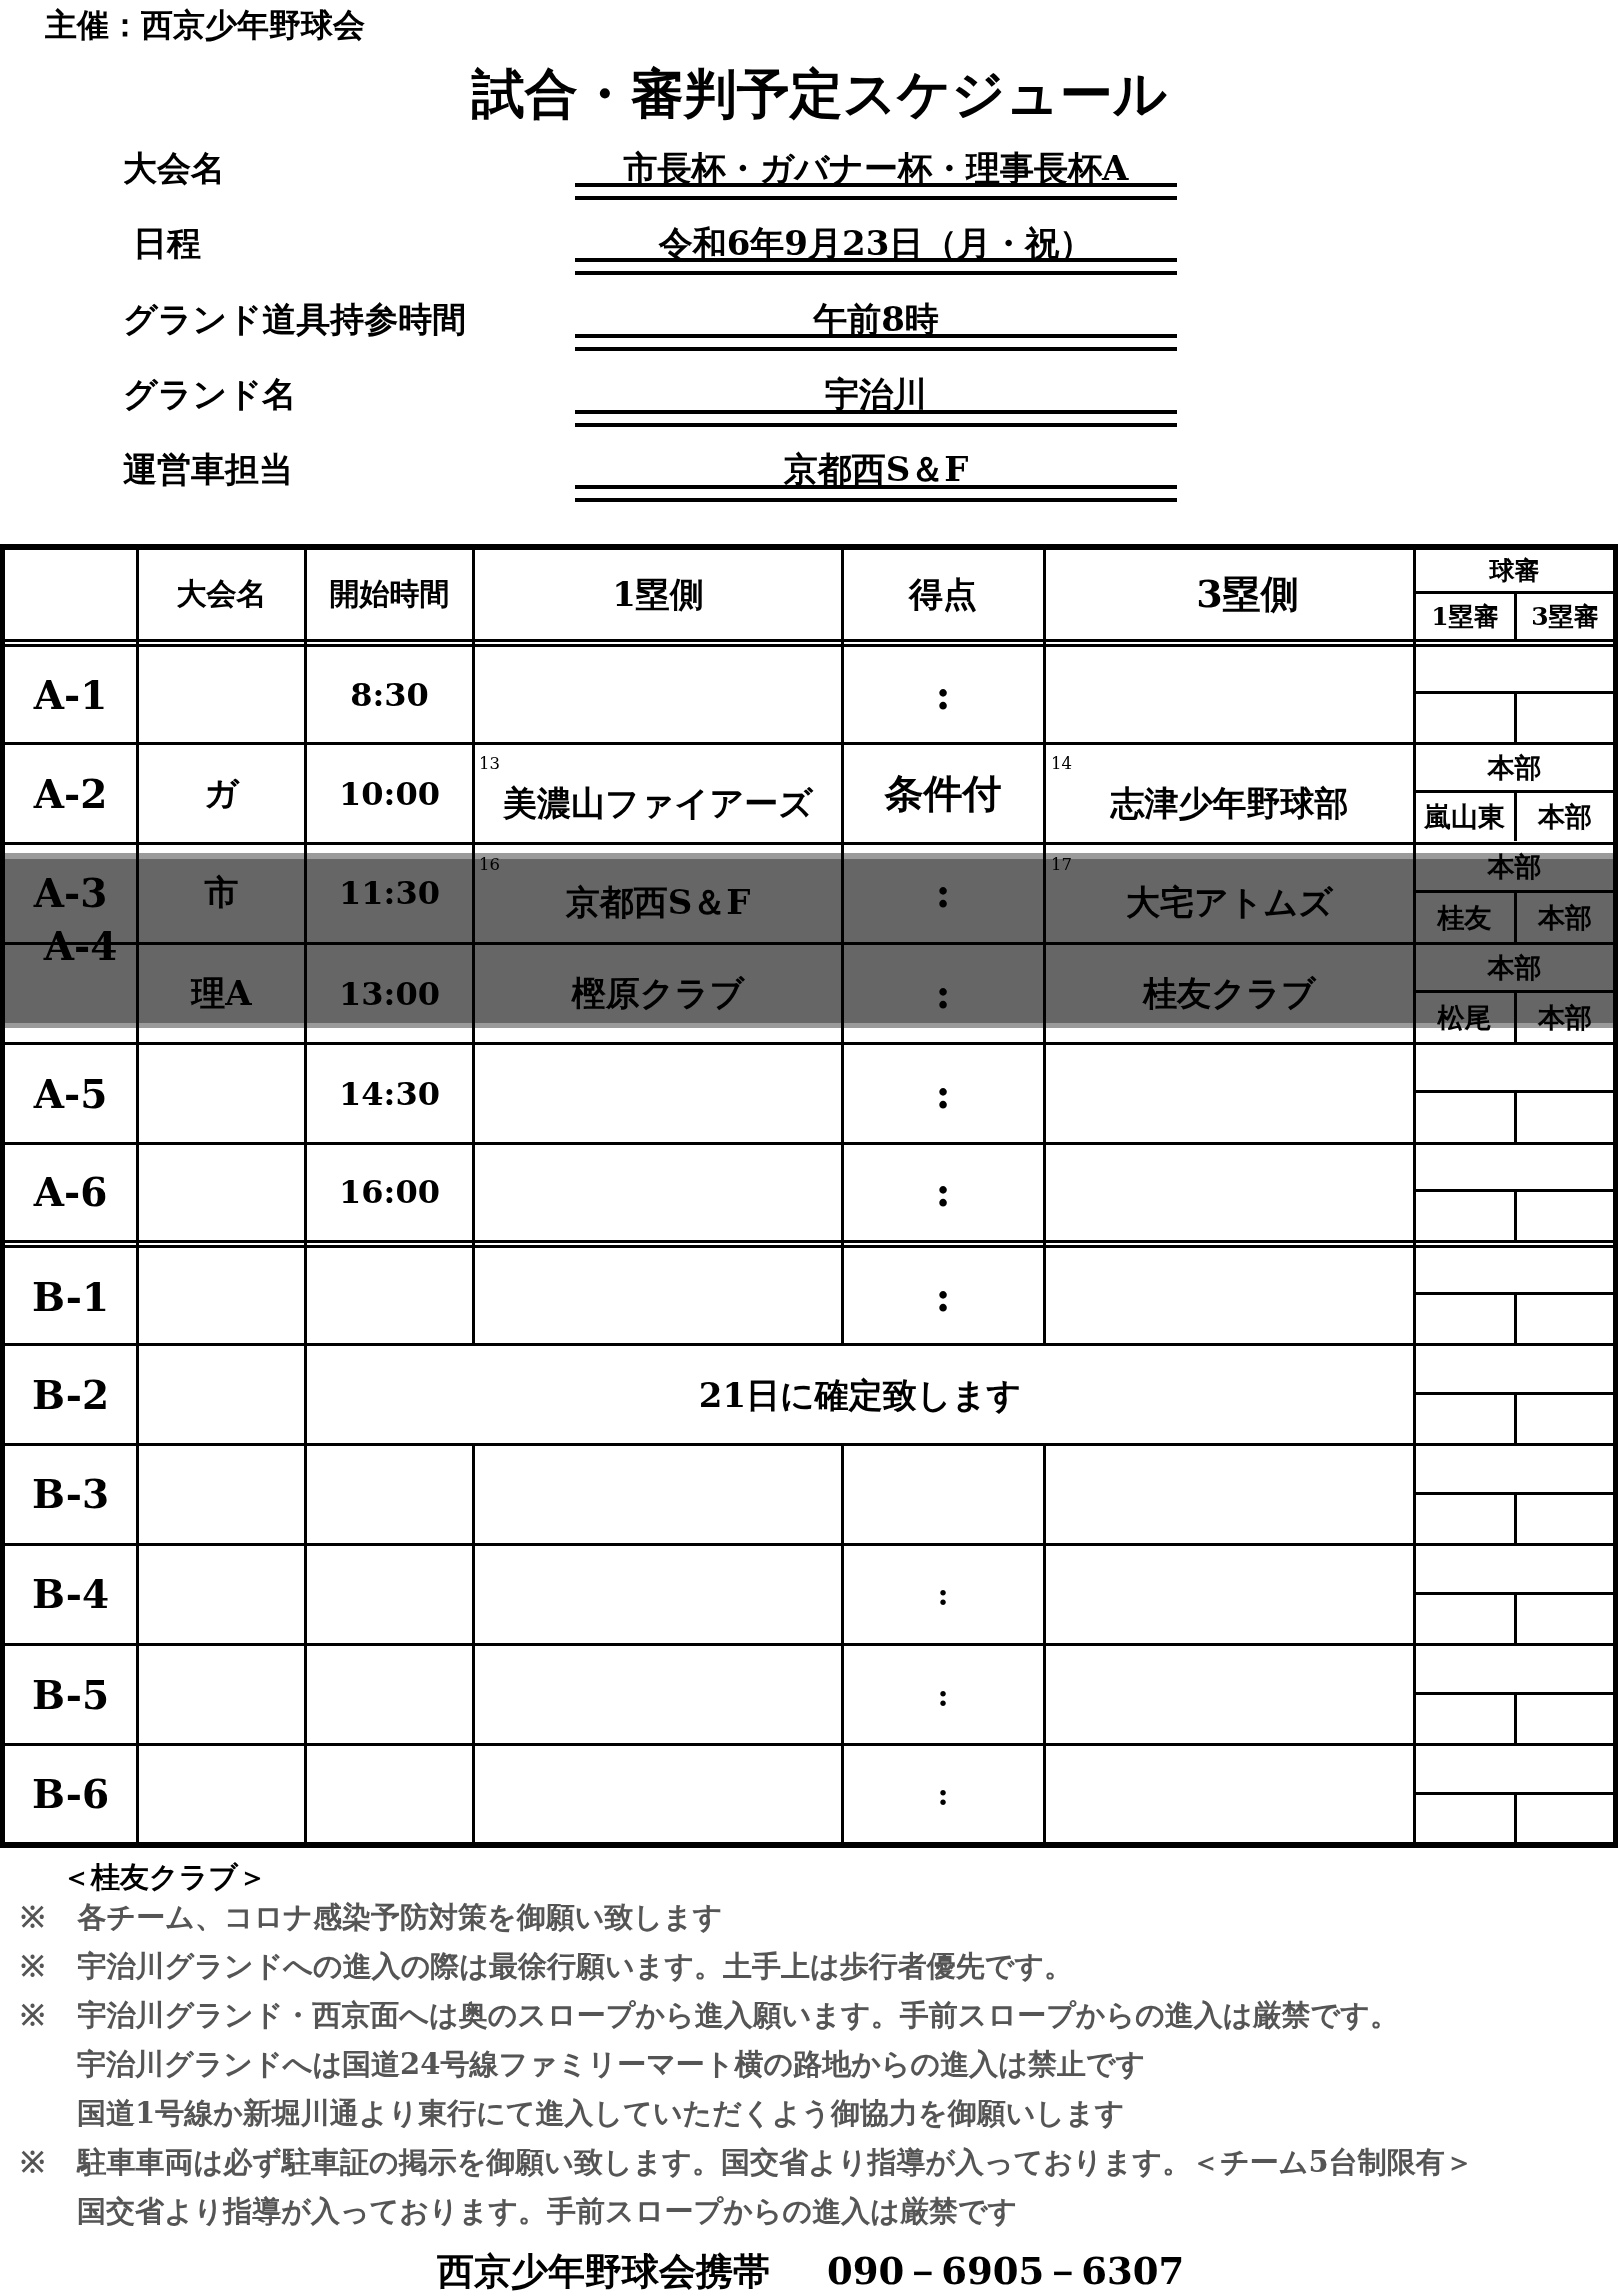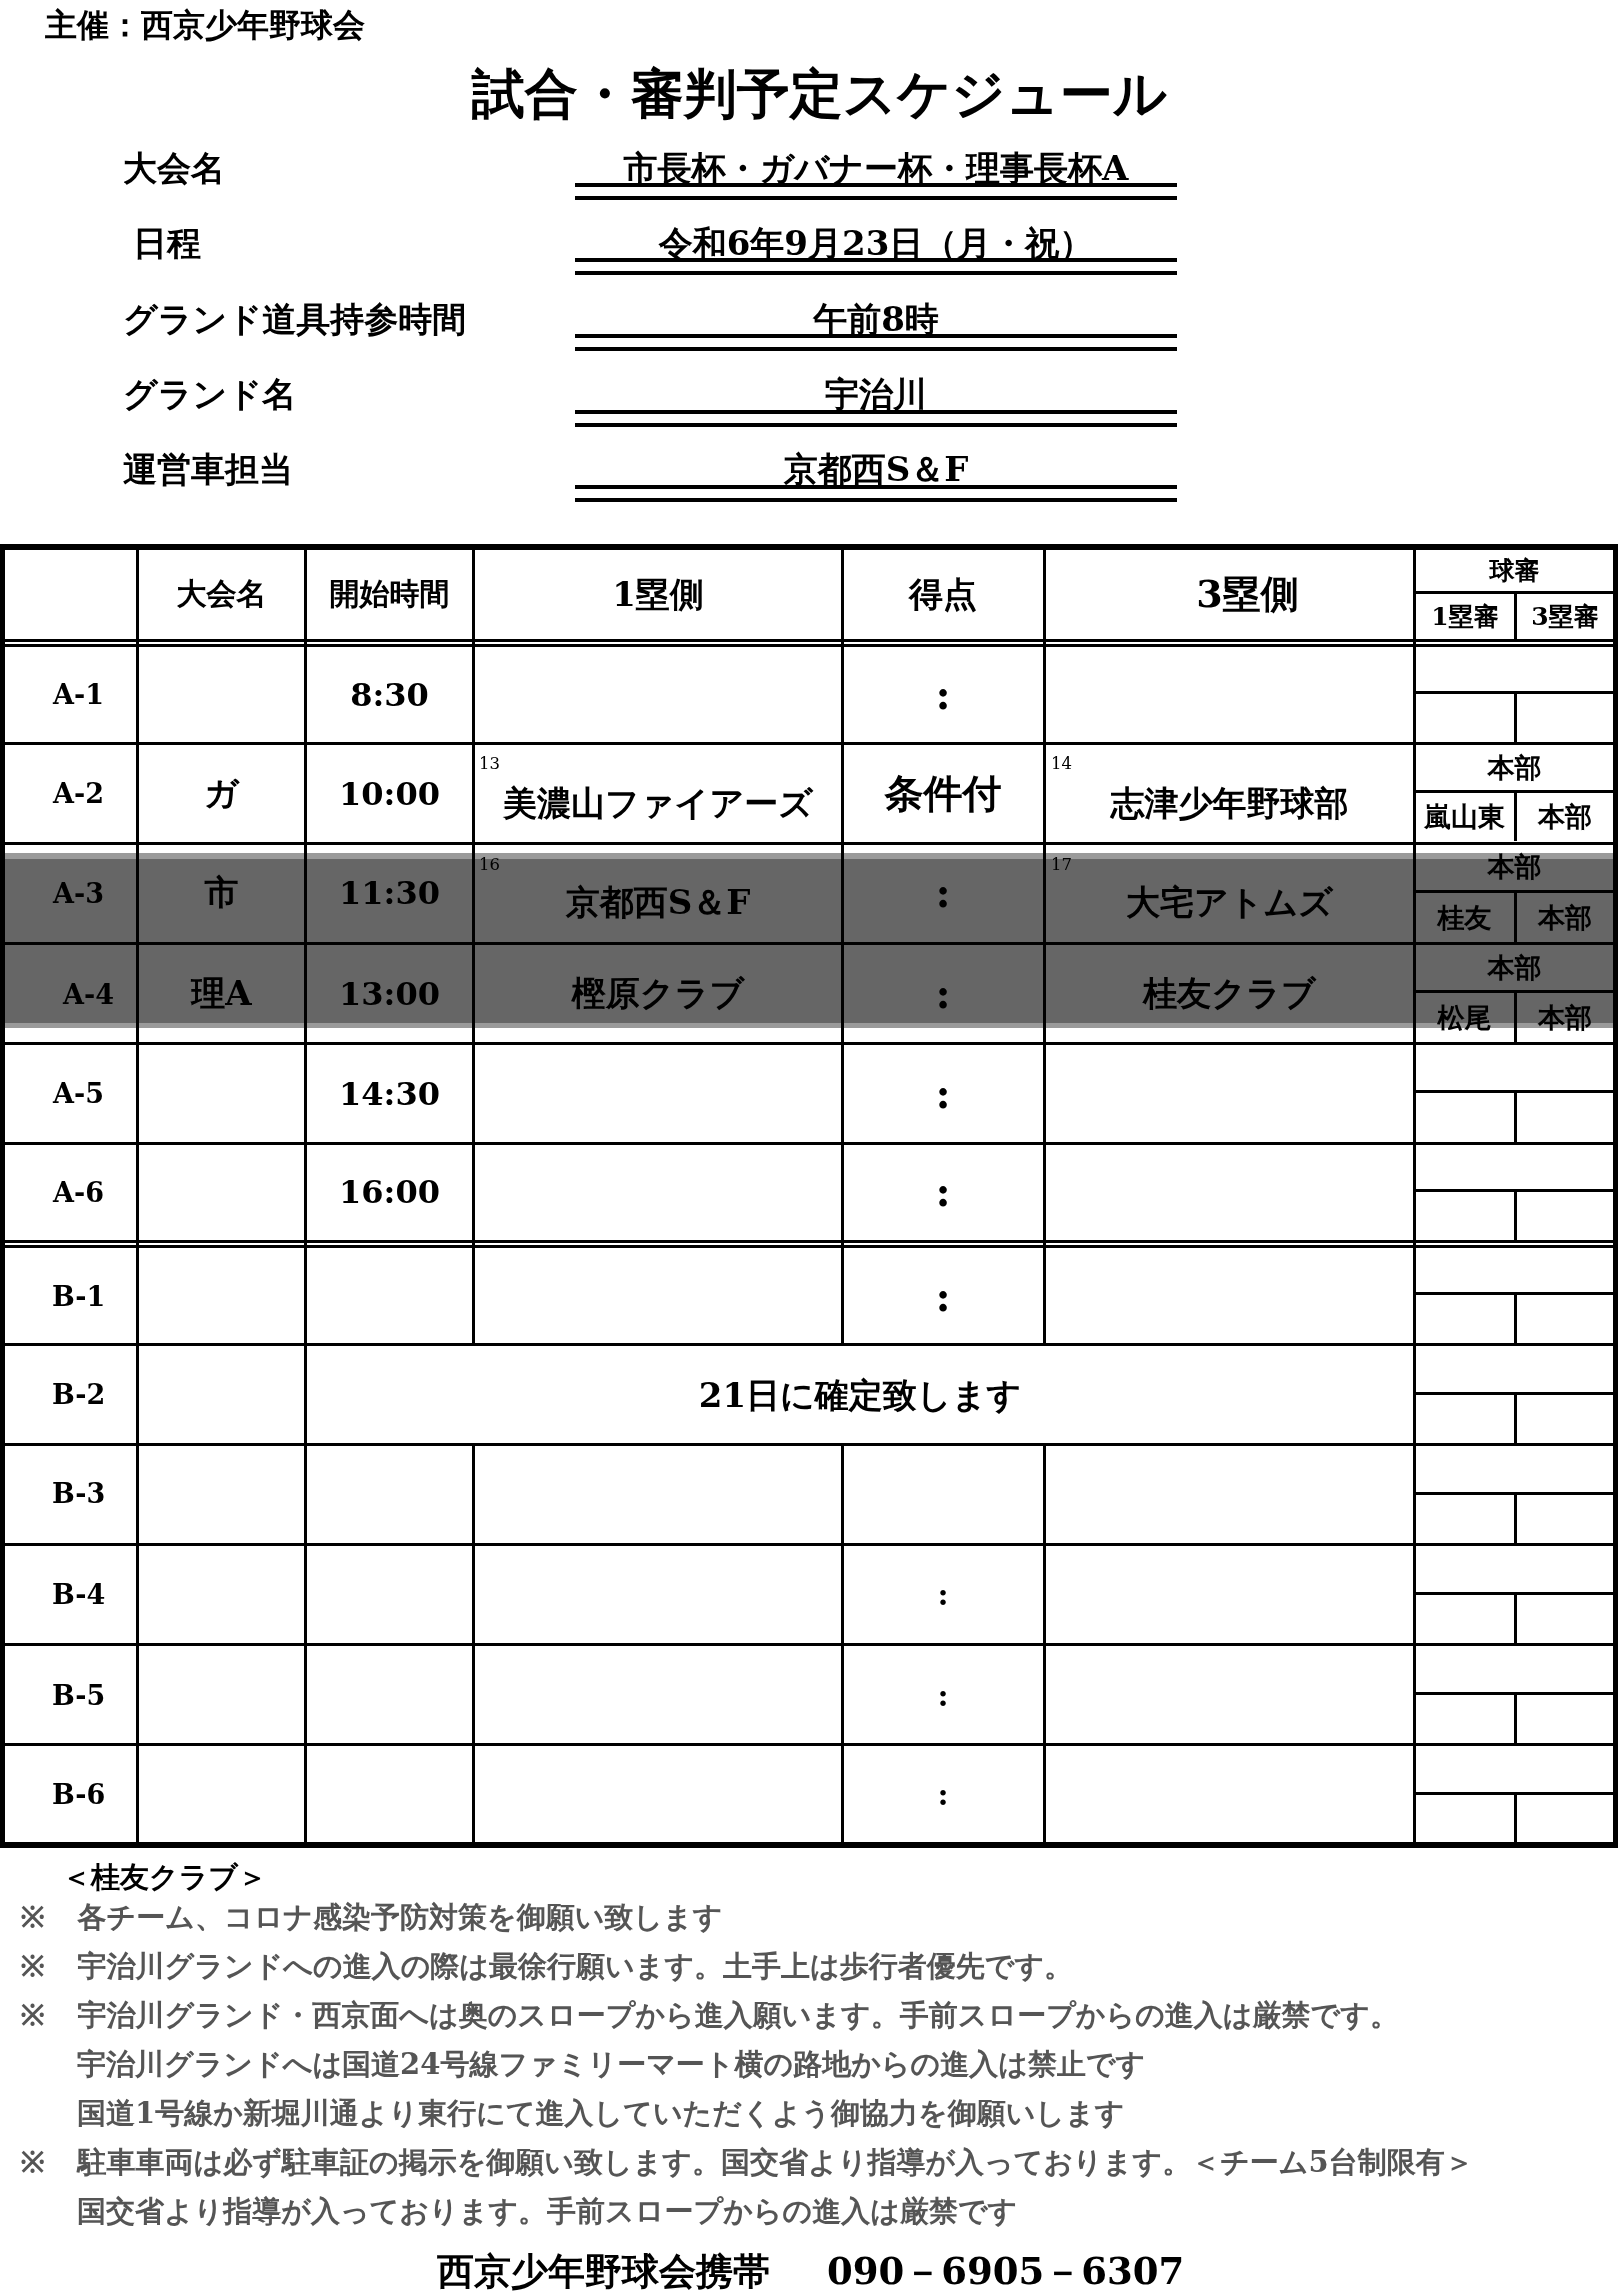--- a/index.html
+++ b/index.html
@@ -13,21 +13,21 @@
   .info-value { left:575px; width:602px; text-align:center; font-size:34px; line-height:46px; font-weight:bold; }
   .info-line { left:575px; width:602px; height:16.5px; box-sizing:border-box;
                border-top:4.1px solid #000; border-bottom:4.1px solid #000; }
 
   
   .tbl { left:0; top:544px; width:1618px; height:1314px; }
   .hline { position:absolute; left:0; right:0; background:#000; }
   .vline { position:absolute; background:#000; width:3.1px; }
   .cell { position:absolute; display:flex; align-items:center; justify-content:center;
           text-align:center; font-weight:bold; }
-  .slot { font-size:27px; font-family:"DejaVu Serif",serif;margin-left:8px; }
+  .slot { font-size:39px; font-family:"DejaVu Serif",serif; }
   .hdr { font-size:30px; }
   .hdr-sm { font-size:25px; }
   .time { font-size:32px; }
   .team { font-size:34px; padding-top:20.6px; box-sizing:border-box; }
   .team-plain { font-size:34px; }
   .score { font-size:41px; }
   .seed { position:absolute; font-size:16.5px; font-weight:normal; }
   .ump { font-size:27px; }
 
   .band-light { position:absolute; left:0; width:1618px; background:#9a9a9a; }
@@ -170,21 +170,21 @@
   <div class="cell team" style="left:475px;top:844px;width:366px;height:98px">京都西S＆F</div>
   <div class="cell score" style="left:844px;top:844px;width:198px;height:98px">:</div>
   <div class="seed" style="left:1051px;top:855px">17</div>
   <div class="cell team" style="left:1046px;top:844px;width:367px;height:98px">大宅アトムズ</div>
   <div class="cell ump" style="left:1416px;top:844px;width:197px;height:46px">本部</div>
   <div class="cell ump" style="left:1414px;top:893px;width:101px;height:49px">桂友</div>
   <div class="cell ump" style="left:1517px;top:893px;width:96px;height:49px">本部</div>
 </div>
 
 <div>
-  <div class="cell slot" style="left:5.1px;top:945px;width:151px;height:98px">A-4</div>
+  <div class="cell slot" style="left:5.1px;top:897px;width:151px;height:98px">A-4</div>
   <div class="cell team-plain" style="left:139px;top:945px;width:165px;height:98px">理A</div>
   <div class="cell time" style="left:307px;top:945px;width:165px;height:98px">13:00</div>
   <div class="cell team-plain" style="left:475px;top:945px;width:366px;height:98px">樫原クラブ</div>
   <div class="cell score" style="left:844px;top:945px;width:198px;height:98px">:</div>
   <div class="cell team-plain" style="left:1046px;top:945px;width:367px;height:98px">桂友クラブ</div>
   <div class="cell ump" style="left:1416px;top:945px;width:197px;height:46px">本部</div>
   <div class="cell ump" style="left:1414px;top:993px;width:101px;height:49px">松尾</div>
   <div class="cell ump" style="left:1517px;top:993px;width:96px;height:49px">本部</div>
 </div>
 

